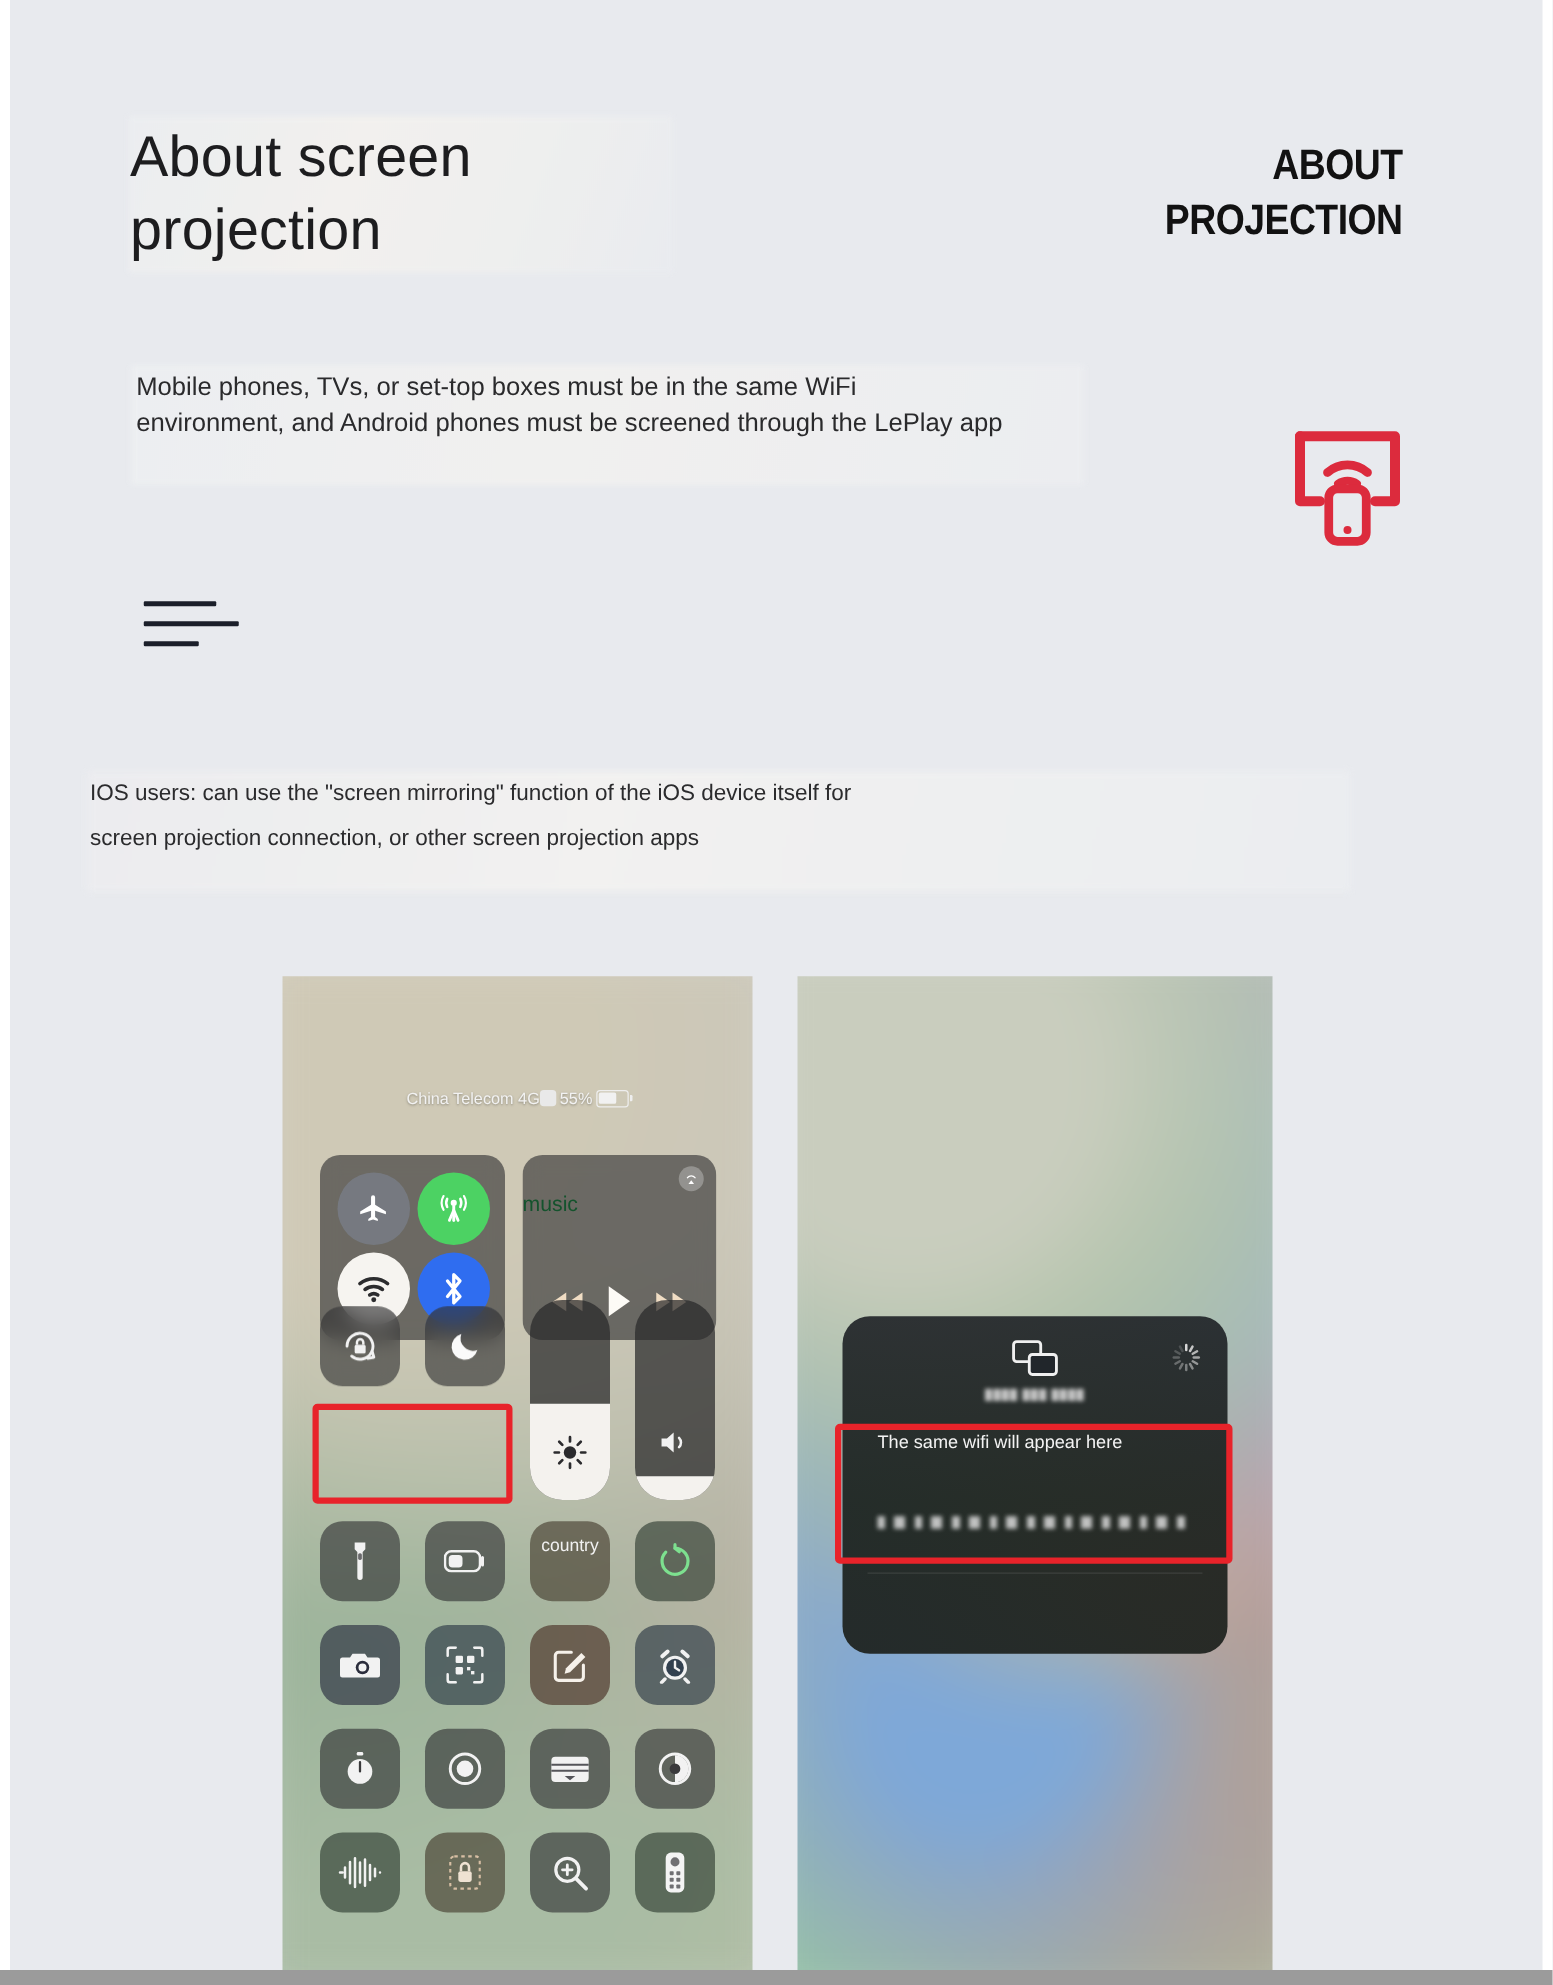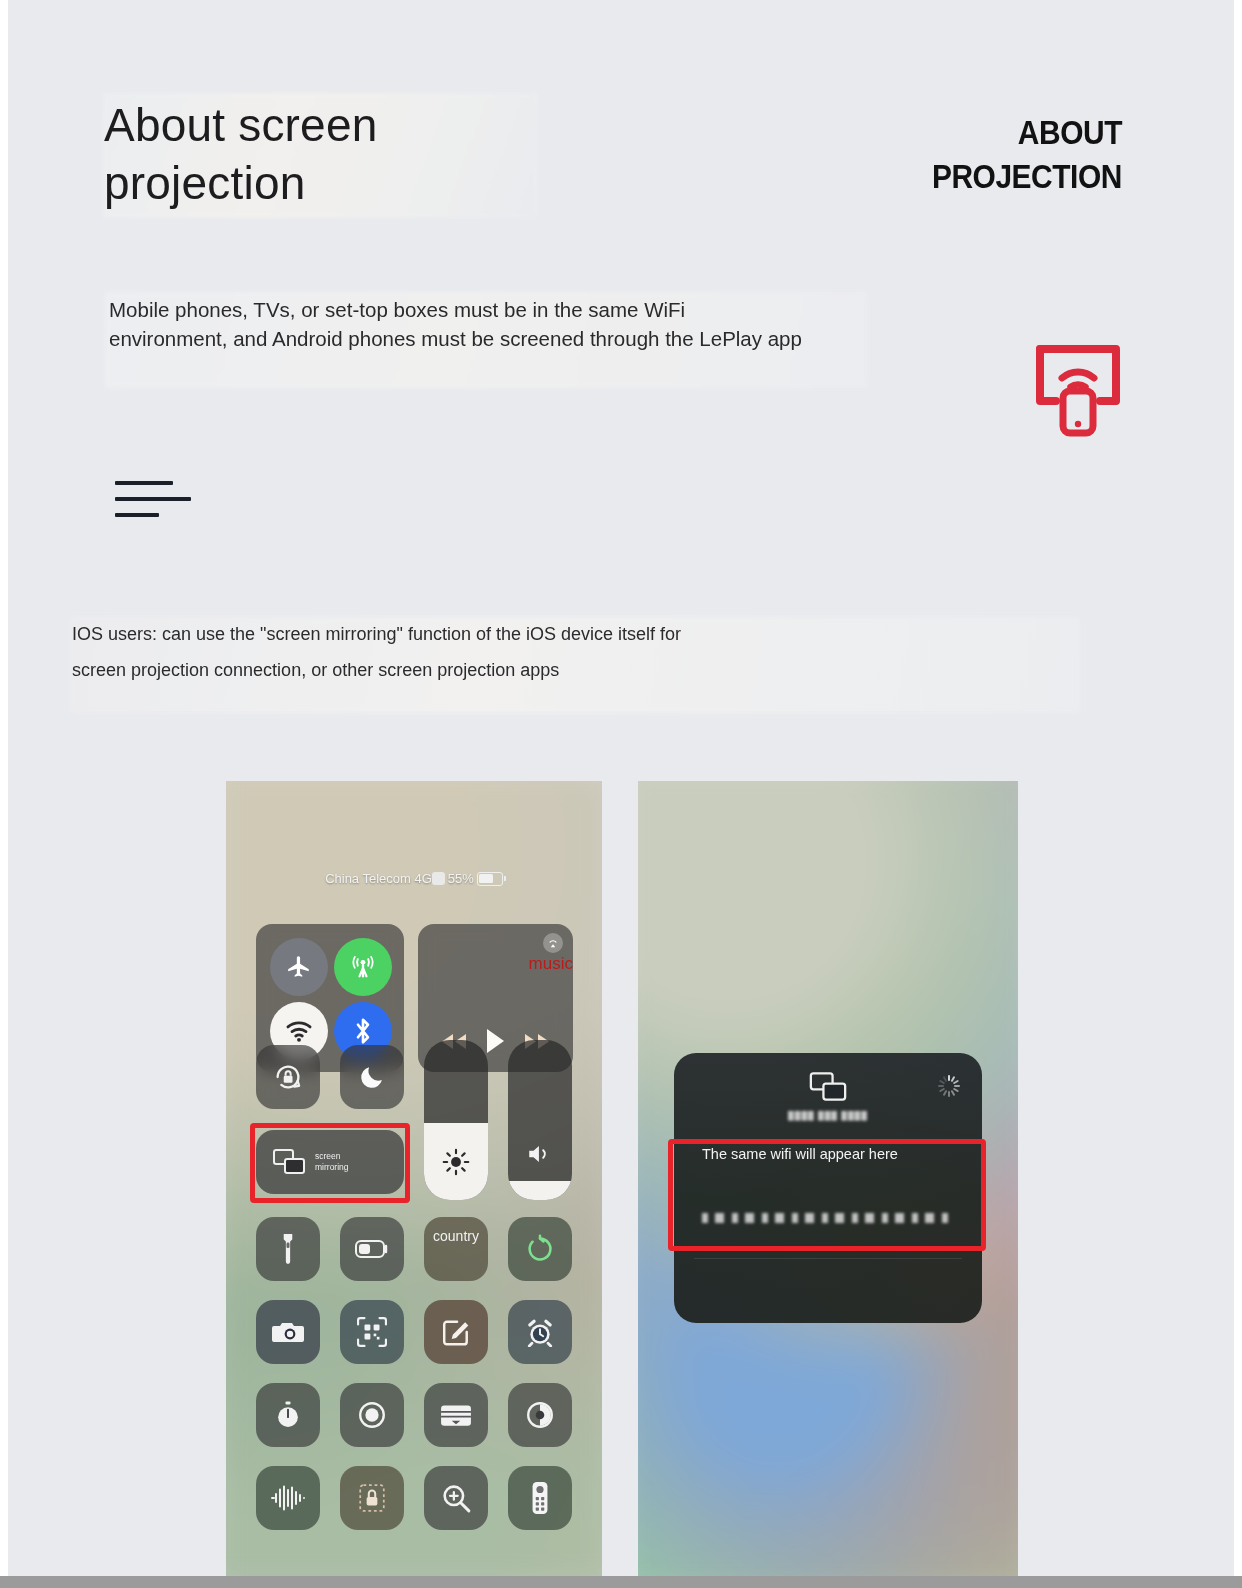--- a/index.html
+++ b/index.html
@@ -379,21 +379,21 @@
         </div>
       </div>
 
       <div class="tile media-group">
         <div style="position:absolute;right:10px;top:9px;width:20px;height:20px;border-radius:50%;background:rgba(255,255,255,.28);display:flex;align-items:center;justify-content:center;">
           <svg width="12" height="12" viewBox="0 0 14 14">
             <path d="M3.5 6a4.5 4.5 0 0 1 7 0" fill="none" stroke="#fff" stroke-width="1.3" stroke-linecap="round"></path>
             <path d="M7 8.5 L9.6 12 H4.4z" fill="#fff"></path>
           </svg>
         </div>
-        <div style="position:absolute;left:0;top:30px;width:100%;text-align:right;color:#b91c1c;font-size:17px;">music</div>
+        <div style="position:absolute;left:0;top:30px;width:100%;text-align:left;color:#14532d;font-size:17px;">music</div>
         <div style="position:absolute;left:0;bottom:18px;width:100%;display:flex;align-items:center;justify-content:space-around;padding:0 14px;box-sizing:border-box;">
           <svg width="26" height="17" viewBox="0 0 26 17">
             <path d="M12 1 L12 16 L1 8.5z" fill="#f0ddc4"></path>
               <path d="M25 1 L25 16 L14 8.5z" fill="#f0ddc4"></path>
           </svg>
           <svg width="22" height="26" viewBox="0 0 22 26">
             <path d="M3 1 L20 13 L3 25z" fill="#fdfbf6"></path>
           </svg>
           <svg width="26" height="17" viewBox="0 0 26 17">
             <path d="M1 1 L1 16 L12 8.5z" fill="#f0ddc4"></path>
@@ -427,28 +427,20 @@
         </div>
       </div>
       <div class="slider-tile" style="left:282px;top:259px;">
         <div class="slider-fill" style="height:12%;"></div>
         <svg width="28" height="24" viewBox="0 0 26 22" style="position:absolute;left:18px;bottom:34px;">
           <path d="M3 8h4l5-4.5v15L7 14H3z" fill="#f2f2f2"></path>
           <path d="M16 7.5a5 5 0 0 1 0 7" fill="none" stroke="#f2f2f2" stroke-width="1.9" stroke-linecap="round"></path>
         </svg>
       </div>
 
-      <div class="mirror-tile">
-        <svg width="34" height="28" viewBox="0 0 34 28">
-          <rect x="2" y="2" width="19" height="14" rx="2.2" fill="none" stroke="#efefef" stroke-width="2"></rect>
-          <rect x="13" y="11" width="19" height="14" rx="2.2" fill="#2e2e30" stroke="#efefef" stroke-width="2"></rect>
-        </svg>
-        <span class="mirror-label">screen
-mirroring</span>
-      </div>
       <div class="redbox redbox-mirror"></div>
 
       <div class="icon-grid">
 
         <div class="igrid-cell">
           <svg width="16" height="32" viewBox="0 0 14 30">
             <path d="M3 1h8v5l-2 2v19a2 2 0 0 1-4 0V8L3 6z" fill="#f2f2f2"></path>
             <rect x="5.6" y="9" width="2.8" height="5" rx="1.2" fill="#6a6a6c"></rect>
           </svg>
         </div>

